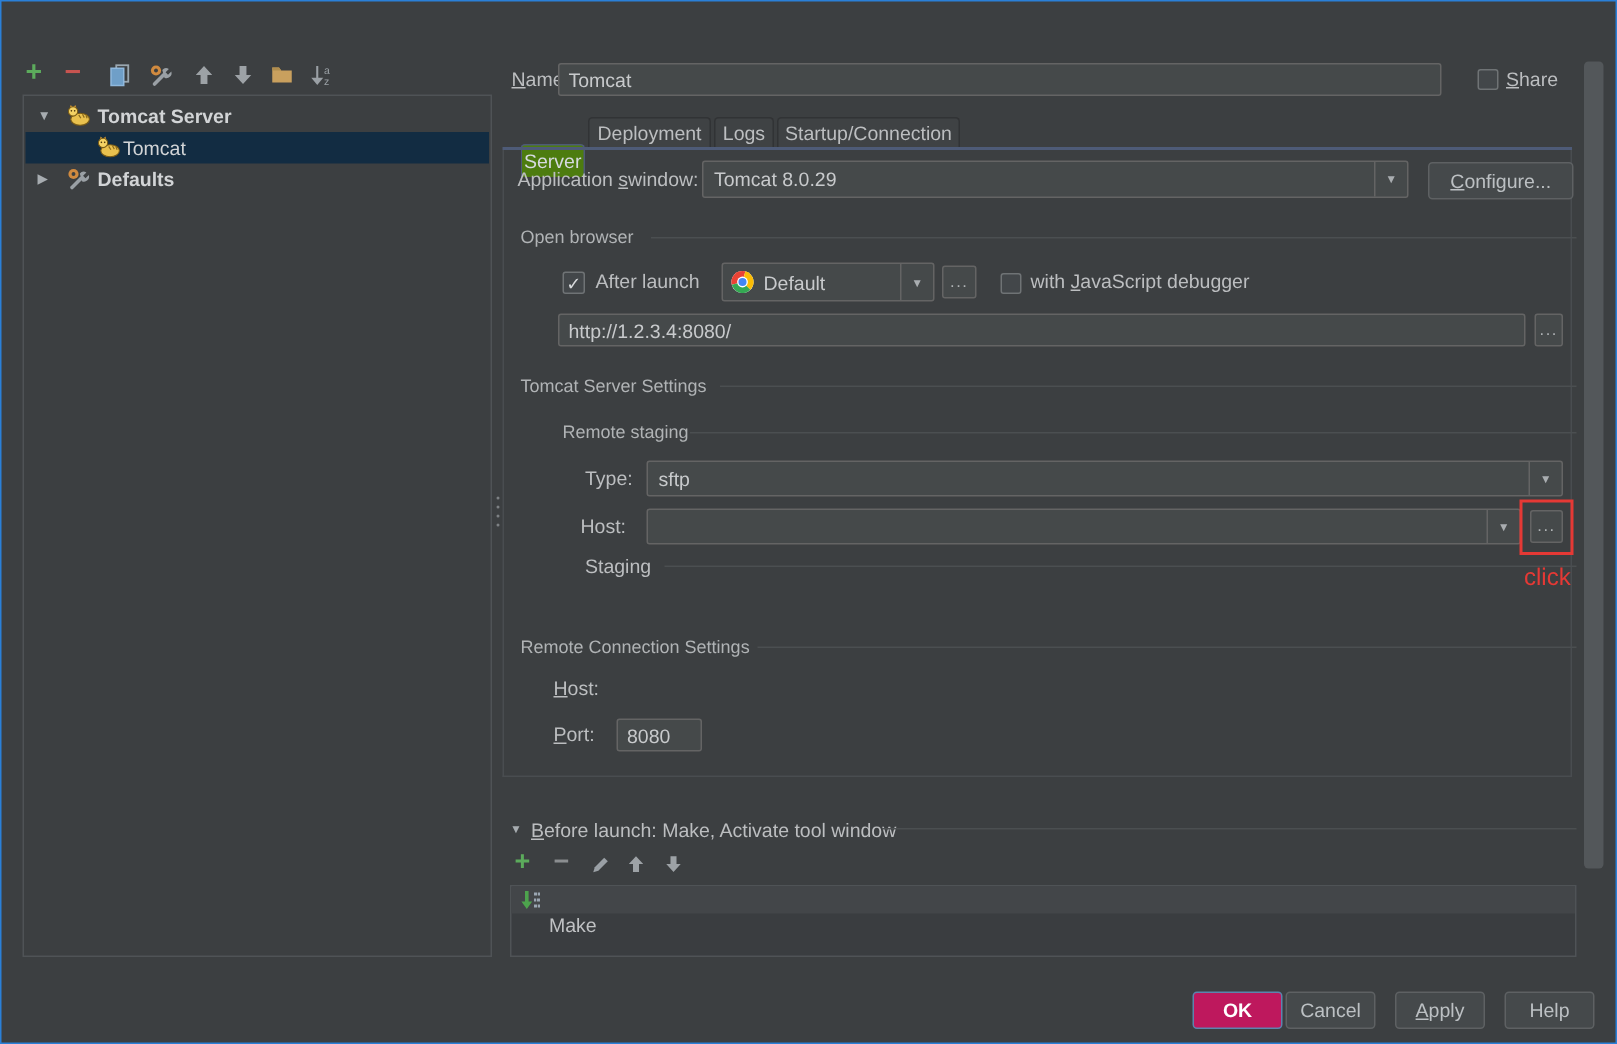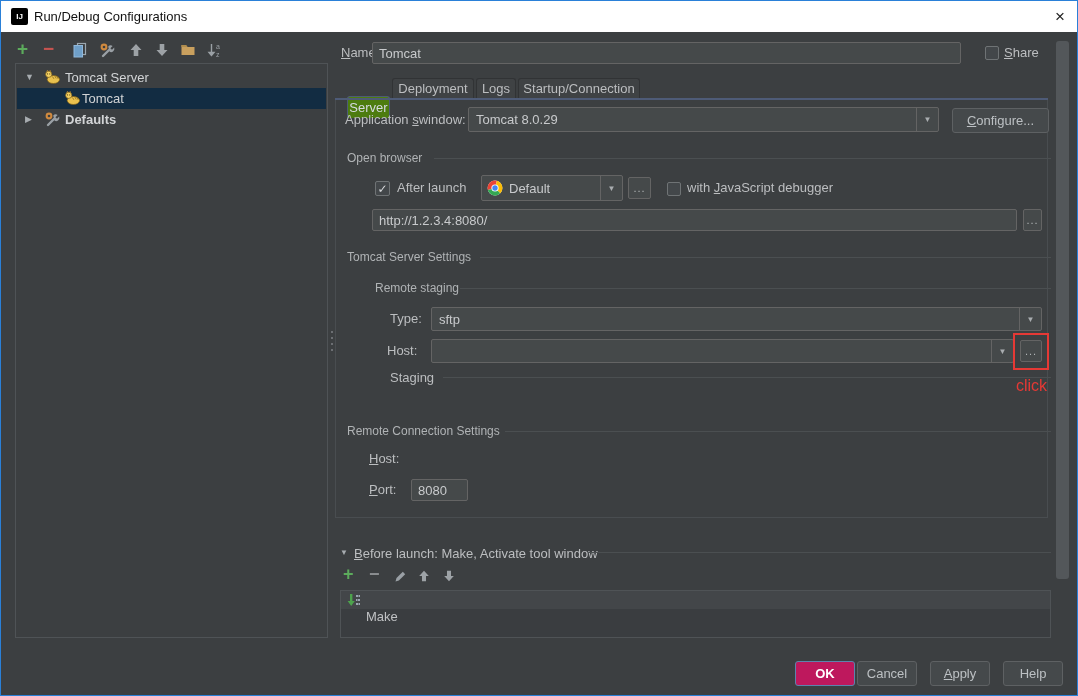--- a/index.html
+++ b/index.html
@@ -41,25 +41,20 @@
   .ticon { width:16px; height:16px; display:inline-block; }
   .treerow { position:absolute; left:1px; right:1px; height:21px; display:flex; align-items:center; font-size:13px; color:#d2d4d6; }
   .dot { position:absolute; width:2px; height:2px; background:#7d8184; border-radius:50%; left:0; }
   svg { display:block; }
 </style>
 </head>
 <body>
 
 <div id="win">
 
-  <div id="titlebar" class="abs">
-    <div id="app-logo" class="abs">IJ</div>
-    <div id="title-text" class="abs">Run/Debug Configurations</div>
-    <div id="close-btn" class="abs">×</div>
-  </div>
 
   <div class="abs" style="left:14px; top:40px; width:220px; height:20px;">
     <div class="abs" style="left:2px; top:-3px; font-size:19px; font-weight:bold; color:#5cab5c;">+</div>
     <div class="abs" style="left:28px; top:-3px; font-size:19px; font-weight:bold; color:#c75450;">−</div>
     <div class="abs" style="left:57px; top:1px;">
       <svg width="16" height="16" viewBox="0 0 16 16">
           <rect x="5.5" y="1.5" width="8" height="11" fill="none" stroke="#9aa7b0" stroke-width="1.2"></rect>
           <rect x="2" y="3.5" width="8.5" height="11.5" fill="#6f9fc8" stroke="#8fb8dc" stroke-width="1"></rect>
         </svg>
     </div>
@@ -103,21 +98,21 @@
         <svg width="16" height="16" viewBox="0 0 16 16">
             <ellipse cx="9.4" cy="10.5" rx="6.2" ry="4" fill="#e9c14e" stroke="#7a5c16" stroke-width="0.7"></ellipse>
             <path d="M2.4 3.6 L3.1 1 L4.8 2.7 Z" fill="#d89a34"></path>
             <path d="M7 3.6 L6.3 1 L4.6 2.7 Z" fill="#d89a34"></path>
             <circle cx="4.7" cy="5.3" r="3.1" fill="#f4d264" stroke="#7a5c16" stroke-width="0.7"></circle>
             <circle cx="3.6" cy="4.9" r="0.55" fill="#4a3408"></circle>
             <circle cx="5.8" cy="4.9" r="0.55" fill="#4a3408"></circle>
             <path d="M8.5 7.6 l1.4 2.2 M11 7.2 l1.2 2.2 M13.3 7.8 l.8 2" stroke="#8a6a1d" stroke-width="0.8" fill="none"></path>
           </svg>
       </span>
-      <span class="abs" style="left:48px; font-weight:normal;">Tomcat Server</span>
+      <span class="abs" style="left:48px; font-weight:bold;">Tomcat Server</span>
     </div>
     <div class="treerow" style="top:24px; background:#122c42;">
       <span class="abs ticon" style="left:47px; top:2px;">
         <svg width="16" height="16" viewBox="0 0 16 16">
             <ellipse cx="9.4" cy="10.5" rx="6.2" ry="4" fill="#e9c14e" stroke="#7a5c16" stroke-width="0.7"></ellipse>
             <path d="M2.4 3.6 L3.1 1 L4.8 2.7 Z" fill="#d89a34"></path>
             <path d="M7 3.6 L6.3 1 L4.6 2.7 Z" fill="#d89a34"></path>
             <circle cx="4.7" cy="5.3" r="3.1" fill="#f4d264" stroke="#7a5c16" stroke-width="0.7"></circle>
             <circle cx="3.6" cy="4.9" r="0.55" fill="#4a3408"></circle>
             <circle cx="5.8" cy="4.9" r="0.55" fill="#4a3408"></circle>

